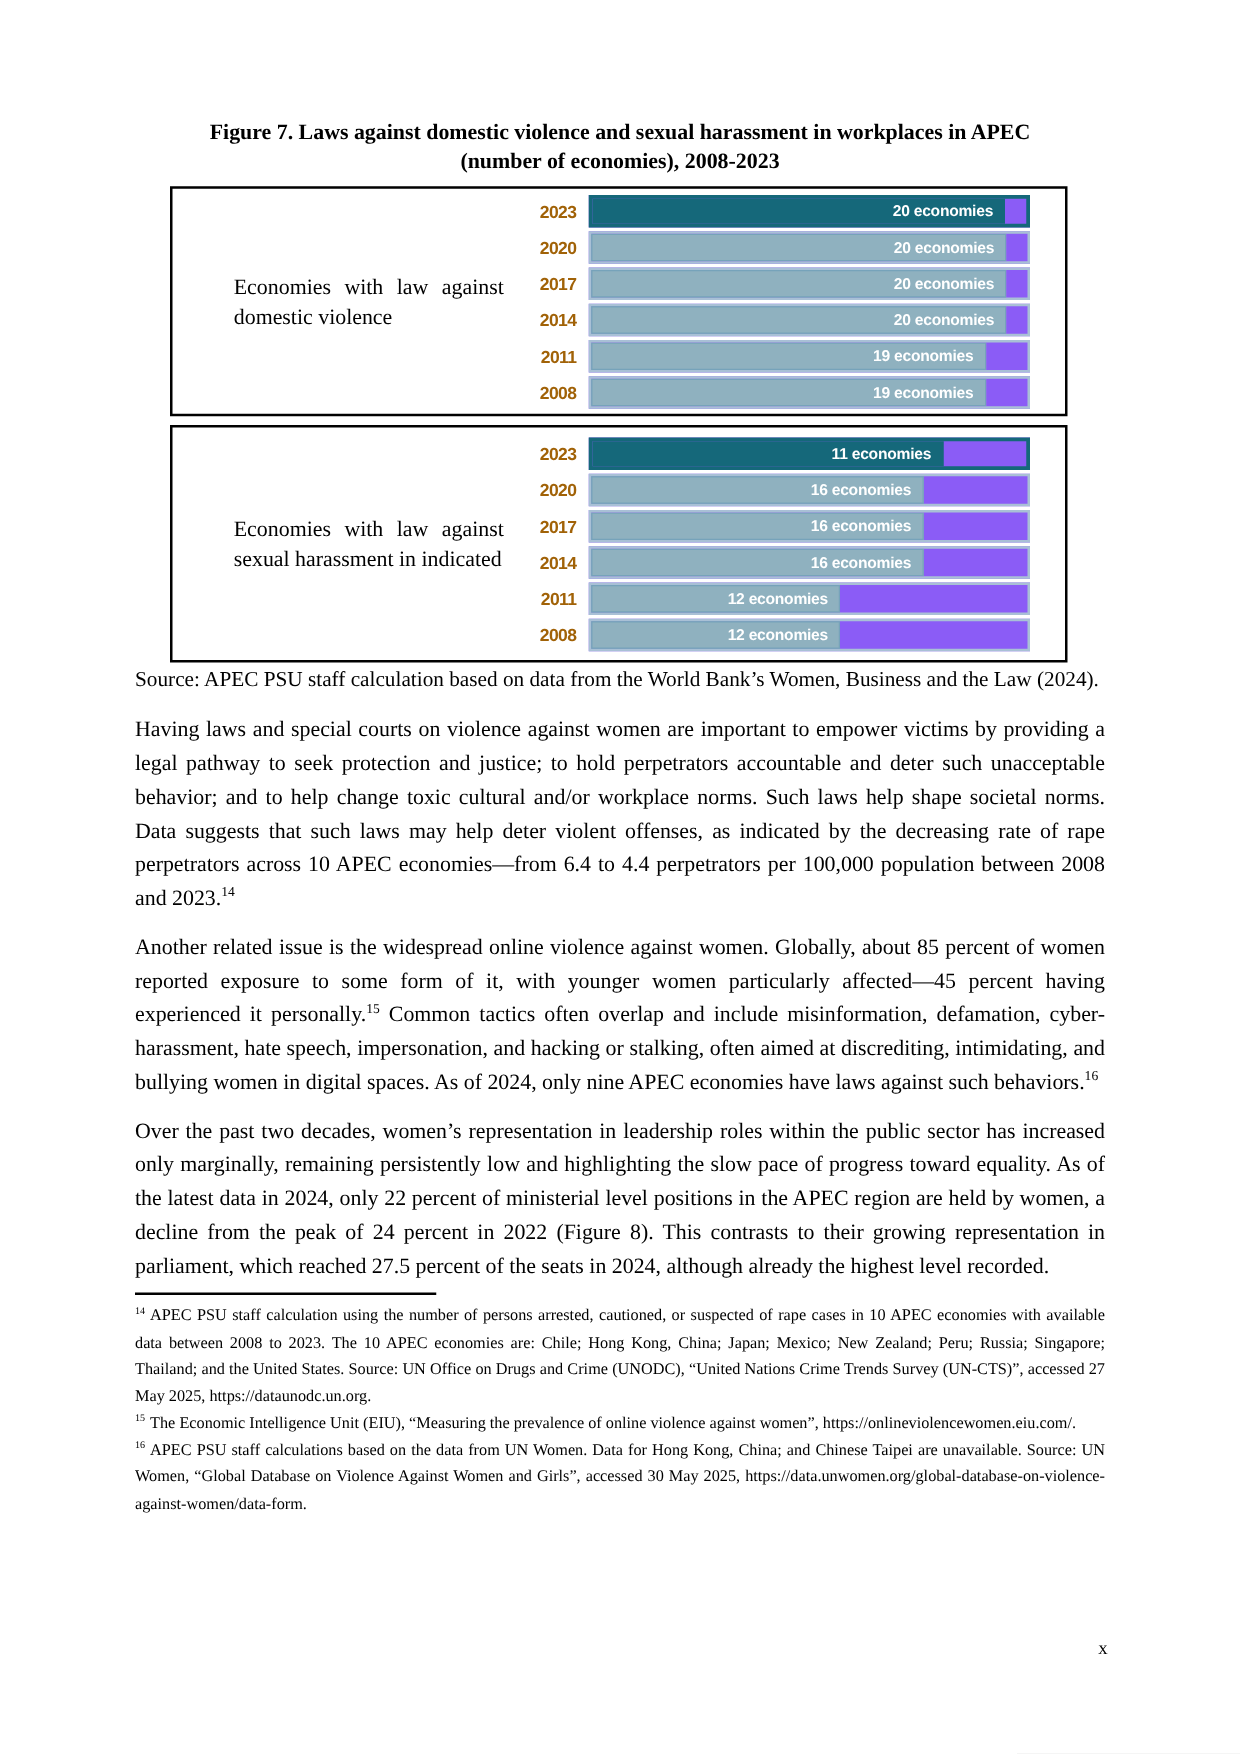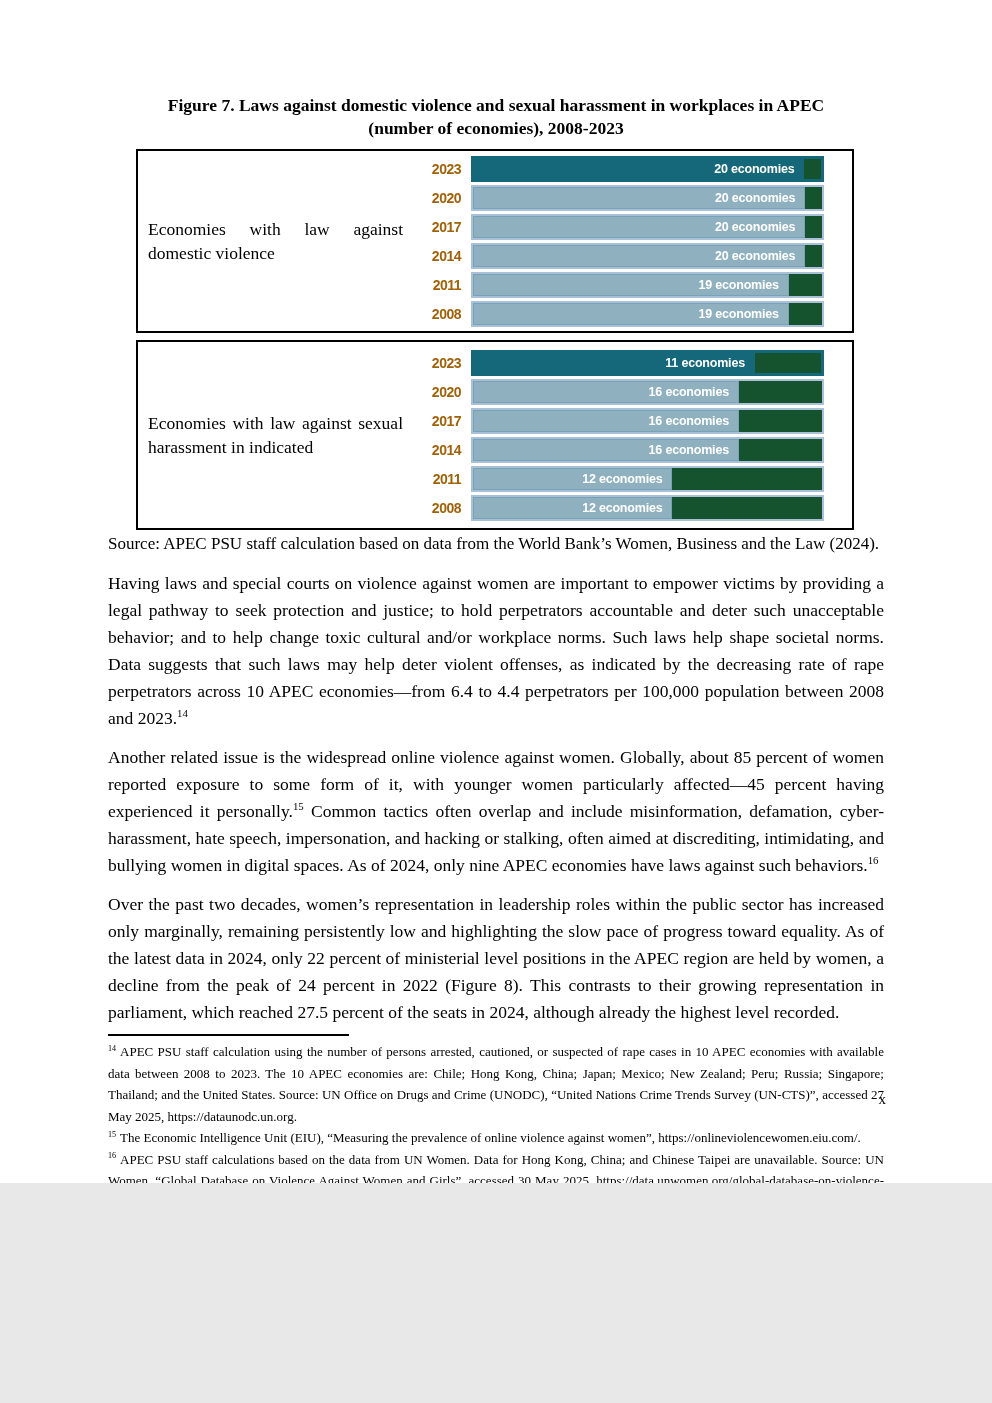--- a/index.html
+++ b/index.html
@@ -1,42 +1,42 @@
 <!DOCTYPE html>
 <html><head>
 <meta charset="utf-8">
 <style>
   html,body { margin:0; padding:0; background:#e8e8e8; }
   .page {
-    position:relative; width:992px; height:1183px; margin:0 auto;
+    position:relative; width:992px; height:1403px; margin:0 auto;
     background:#ffffff; overflow:hidden;
     font-family:"Liberation Serif", serif; color:#000;
   }
   .content { position:absolute; left:108px; top:0; width:776px; }
 
   
   .fig-title { margin-top:94px; text-align:center; font-weight:bold; font-size:17.5px; line-height:23px; }
 
   
   .fig-wrap { margin-top:9px; margin-left:28px; width:718px; }
   .fig-panel { box-sizing:border-box; border:2px solid #000; height:184px; display:flex; background:#fff; }
   .fig-panel + .fig-panel { margin-top:7px; height:190px; }
   .fig-cat-label {
     width:255px; padding:0 10px; display:flex; align-items:center;
     font-size:17.5px; line-height:24px; text-align:justify;
   }
-  .fig-cat-label > span { display:inline-block; text-align:justify; width:100%; }
+  .fig-cat-label > span { display:inline-block; text-align:justify; width:100%;margin-left:39px; }
   .fig-chart { flex:1; display:flex; flex-direction:column; justify-content:center; gap:3px; padding-right:28px; }
   .fig-row { display:flex; align-items:center; height:26px; }
   .fig-year {
     width:48px; text-align:right; margin-right:10px; flex:none;
     font-family:"Liberation Sans", sans-serif; font-size:14px; font-weight:700;
     letter-spacing:-0.5px; color:#a16207;
   }
-  .fig-track { flex:1; height:26px; box-sizing:border-box; background:#14532d; border:2px solid #a9c0d6; display:flex; }
+  .fig-track { flex:1; height:26px; box-sizing:border-box; background:#8b5cf6; border:2px solid #a9c0d6; display:flex; }
   .fig-track.hl { border:3px solid #15687a; }
   .fig-fill {
     height:100%; box-sizing:border-box; background:#8fb1bf;
     box-shadow:inset 0 0 0 1px #76a3ba;
     display:flex; align-items:center; justify-content:flex-end; min-width:0;
   }
   .fig-fill.hl { background:#15687a; box-shadow:none; }
   .fig-bar-label {
     color:#fff; font-family:"Liberation Sans", sans-serif; font-size:12.5px; font-weight:bold;
     letter-spacing:-0.2px; padding-right:10px; white-space:nowrap;

